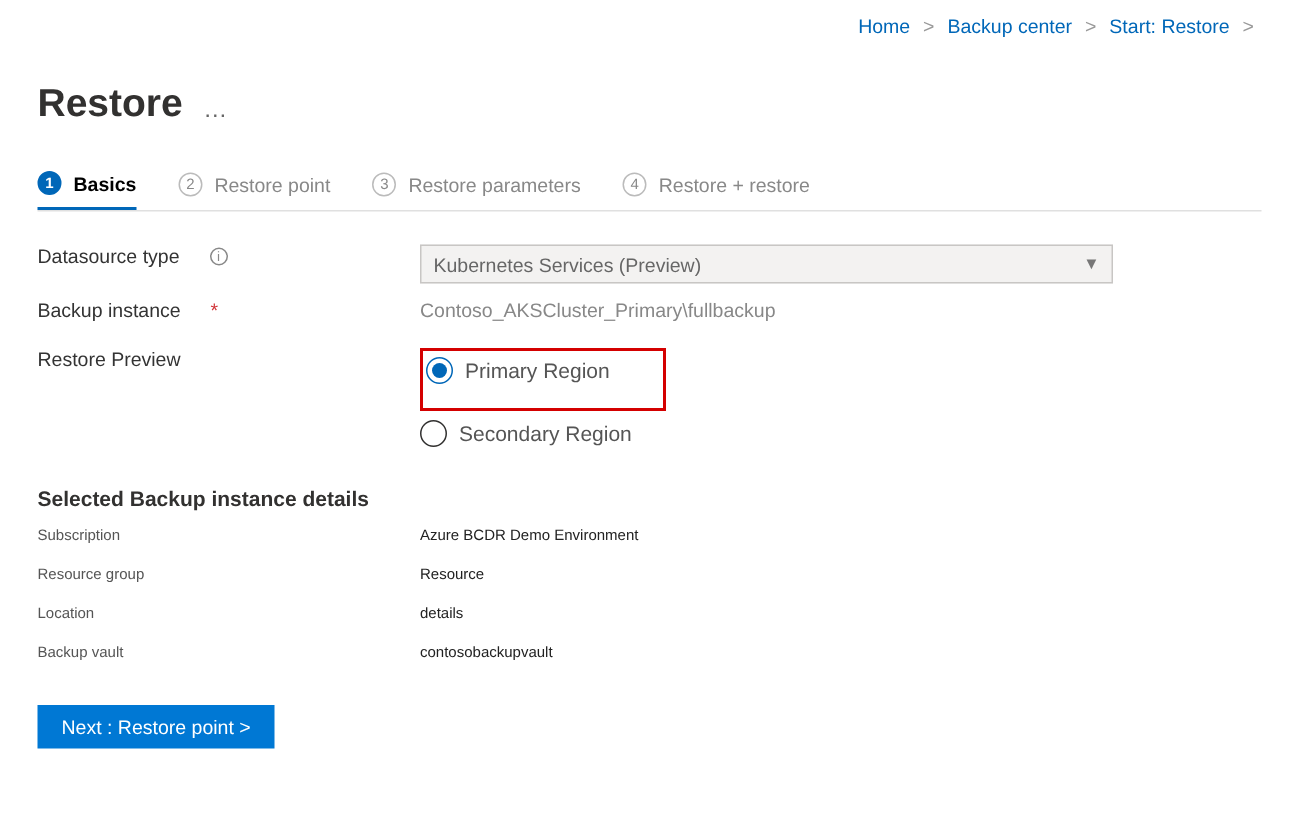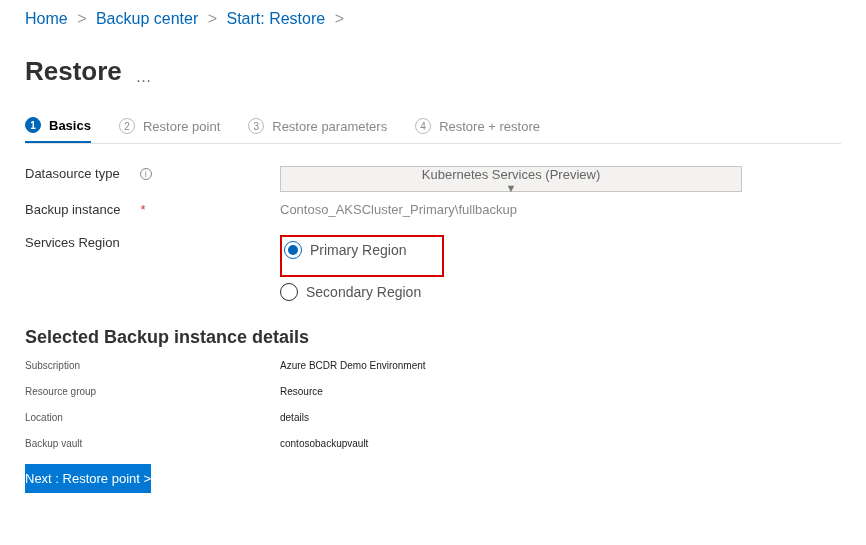--- a/index.html
+++ b/index.html
@@ -6,21 +6,21 @@
   body {
     margin: 0;
     padding: 10px 25px;
     font-family: "Segoe UI", Arial, sans-serif;
     font-size: 13px;
     color: #323130;
     background: #fff;
     width: 866px;
   }
   a { color: #0067b8; text-decoration: none; }
-  .breadcrumb { font-size: 16px; color: #0067b8; margin-bottom: 6px; }
+  .breadcrumb { font-size: 13px; color: #0067b8; margin-bottom: 6px; text-align: right; }
   .breadcrumb .sep { color: #999; margin: 0 5px; }
   h1.page-title { font-size: 26px; font-weight: 600; margin: 22px 0 30px; display: inline-block; }
   .more-dots { color: #666; margin-left: 10px; font-size: 16px; vertical-align: middle; }
   .tabs { display: flex; gap: 28px; border-bottom: 1px solid #e0e0e0; margin-bottom: 22px; }
   .tab { display: flex; align-items: center; gap: 8px; padding-bottom: 8px; color: #888; cursor: pointer; }
   .tab.active { color: #000; border-bottom: 2px solid #0067b8; font-weight: 600; }
   .tab-circle {
     width: 16px; height: 16px; border-radius: 50%; border: 1px solid #bbb;
     display: inline-flex; align-items: center; justify-content: center;
     font-size: 10px; color: #888; background:#fff;
@@ -34,38 +34,37 @@
   .info-icon {
     width:12px; height:12px; border:1px solid #888; border-radius:50%;
     display:inline-flex; align-items:center; justify-content:center;
     font-size:9px; color:#888;
   }
   .dropdown {
     width: 462px; height: 26px; background:#f3f2f1;
     border:1px solid #c8c6c4; color:#666; padding: 0 8px;
     display:flex; align-items:center; justify-content:space-between;
     font-size: 13px;
-    flex-direction: column;
   }
   .chevron { font-size:11px; color:#777; }
   .highlight-box { border: 2px solid #d40000; padding: 4px 36px 4px 2px; display:inline-flex; align-items:center; }
   .radio { display:flex; align-items:center; gap:8px; font-size:14px; margin-bottom:8px; }
   .radio-circle {
     width:18px; height:18px; border:1px solid #323130; border-radius:50%;
     display:inline-flex; align-items:center; justify-content:center; background:#fff;
   }
   .radio-circle.checked::after { content:""; width:10px; height:10px; background:#0067b8; border-radius:50%; }
   .radio-circle.checked { border-color:#0067b8; }
-  .section-heading { font-weight:600; font-size:18px; margin: 18px 0 12px; }
+  .section-heading { font-weight:600; font-size:14px; margin: 18px 0 12px; }
   .detail-row { display:flex; margin-bottom: 15px; font-size:10px; }
   .detail-row .lbl { width:255px; color:#555; }
   .detail-row .val { color:#222; }
   .next-btn {
-    background:#0078d4; color:#fff; border:none;
-    padding: 7px 0; font-size:13px; cursor:pointer;
+    margin-top: 14px; background:#0078d4; color:#fff; border:none;
+    padding: 7px 16px; font-size:13px; cursor:pointer;
   }
 </style>
 </head>
 <body>
 
 
 
 
 <div class="breadcrumb">
   <a href="#">Home</a>
@@ -120,21 +119,21 @@
 <div class="form-row">
   <div class="form-label">
     <span>Backup instance</span>
     <span class="req">*</span>
   </div>
   <div class="form-value" style="color:#888;">Contoso_AKSCluster_Primary\fullbackup</div>
 </div>
 
 
 <div class="form-row">
-  <div class="form-label">Services Region</div>
+  <div class="form-label">Restore Preview</div>
   <div class="form-value">
     <div class="highlight-box">
       <div class="radio" style="margin-bottom:12px;">
         <span class="radio-circle checked"></span>
         <span>Primary Region</span>
       </div>
     </div>
     <div style="height:6px;"></div>
     <div class="radio">
       <span class="radio-circle"></span>

